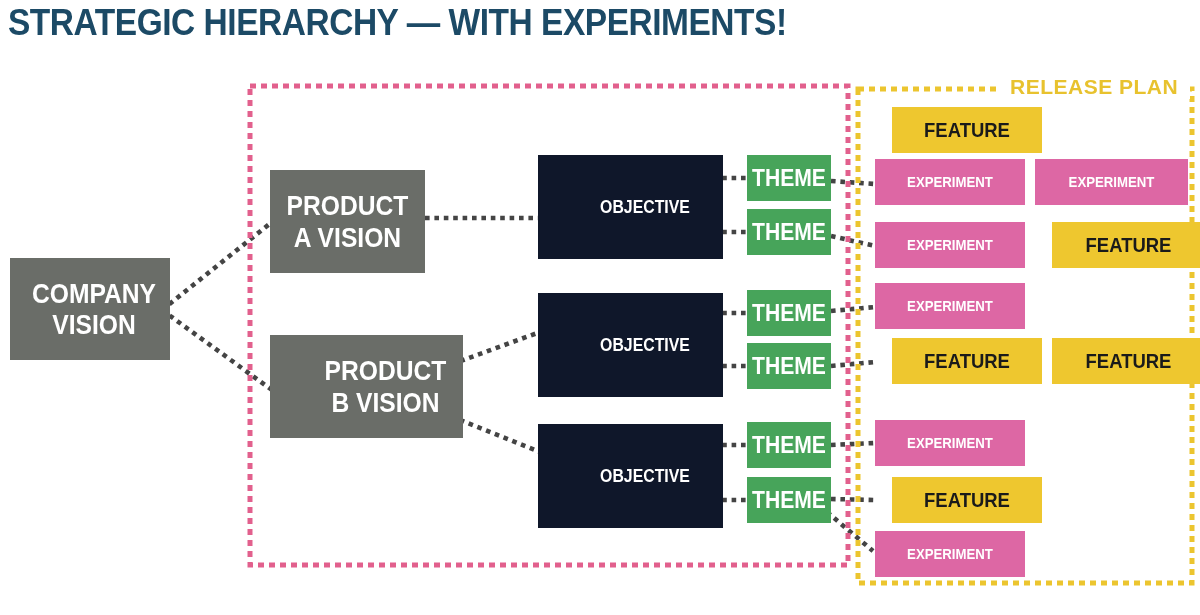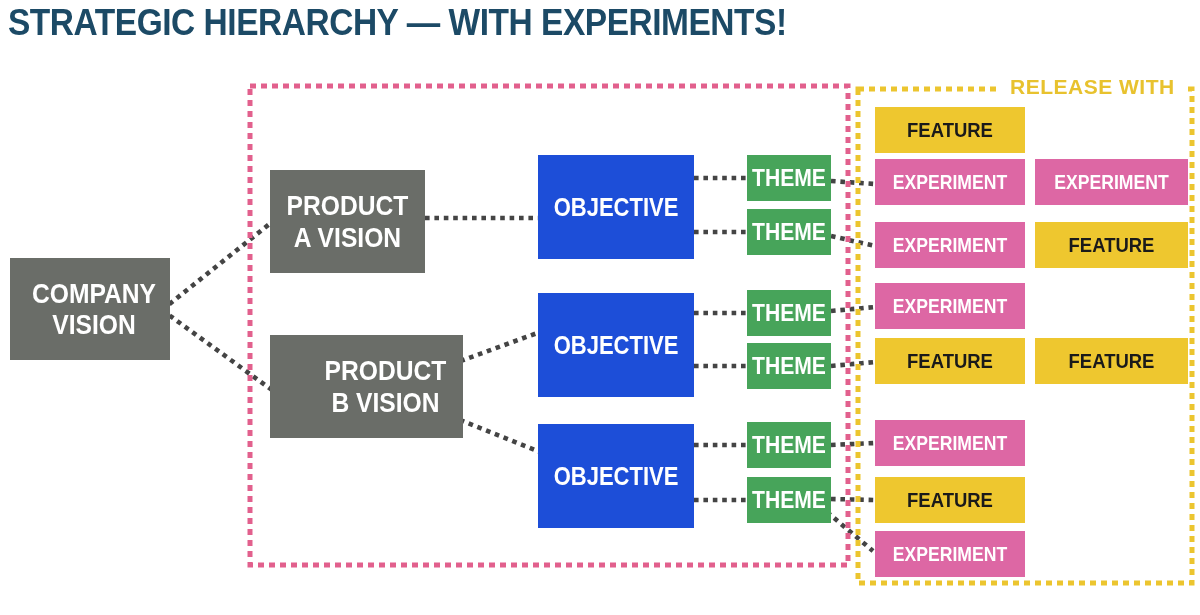--- a/index.html
+++ b/index.html
@@ -15,24 +15,24 @@
 
   svg.layer{position:absolute; left:0; top:0; pointer-events:none; z-index:1;}
 
   .node{
     position:absolute; z-index:2; display:flex; align-items:center; justify-content:center;
     text-align:center; font-weight:bold; color:#fff;
   }
   .nt{display:block; width:100%; transform:scaleX(.88); transform-origin:center; line-height:1.12;}
 
   .gray{background:#6a6d68; font-size:28px;}
-  .blue{background:#1d4ed8; font-size:25px;}
+  .blue{background:#0f172a; font-size:18px;padding-left:29px;}
   .green{background:#47a45a; font-size:24px;}
-  .yellowbox{background:#eec72f; color:#1a1a1a; font-size:21px;}
-  .pinkbox{background:#dd67a4; color:#fff; font-size:20px;}
+  .yellowbox{background:#eec72f; color:#1a1a1a; font-size:21px;margin-left:17px;}
+  .pinkbox{background:#dd67a4; color:#fff; font-size:15px;}
 
   #company-vision{left:10px; top:258px; width:152px; height:102px;padding-left:8px;}
   #product-a{left:270px; top:170px; width:155px; height:103px;}
   #product-b{left:270px; top:335px; width:155px; height:103px;padding-left:38px;}
   #objective-1{left:538px; top:155px; width:156px; height:104px;}
   #objective-2{left:538px; top:293px; width:156px; height:104px;}
   #objective-3{left:538px; top:424px; width:156px; height:104px;}
 
   .theme{left:747px; width:84px; height:46px;}
   #theme-1{top:155px;} #theme-2{top:209px;} #theme-3{top:290px;}
@@ -76,21 +76,21 @@
       <line x1="831" y1="311" x2="875" y2="307"></line>
       <line x1="831" y1="366" x2="875" y2="362"></line>
       <line x1="831" y1="445" x2="875" y2="443"></line>
       <line x1="831" y1="499" x2="875" y2="500"></line>
       <line x1="827" y1="512" x2="873" y2="551"></line>
     </g>
     <rect x="250" y="86" width="598" height="479" fill="none" stroke="#e2608d" stroke-width="5" stroke-dasharray="6 5"></rect>
     <rect x="858" y="89" width="334" height="494" fill="none" stroke="#ecc52f" stroke-width="5" stroke-dasharray="6 5"></rect>
   </svg>
 
-  <div class="container-label" id="release-plan-label">RELEASE WITH</div>
+  <div class="container-label" id="release-plan-label">RELEASE PLAN</div>
 
   <div class="node gray" id="company-vision">
     <span class="nt">COMPANY VISION</span>
   </div>
   <div class="node gray" id="product-a">
     <span class="nt">PRODUCT A VISION</span>
   </div>
   <div class="node gray" id="product-b">
     <span class="nt">PRODUCT B VISION</span>
   </div>

